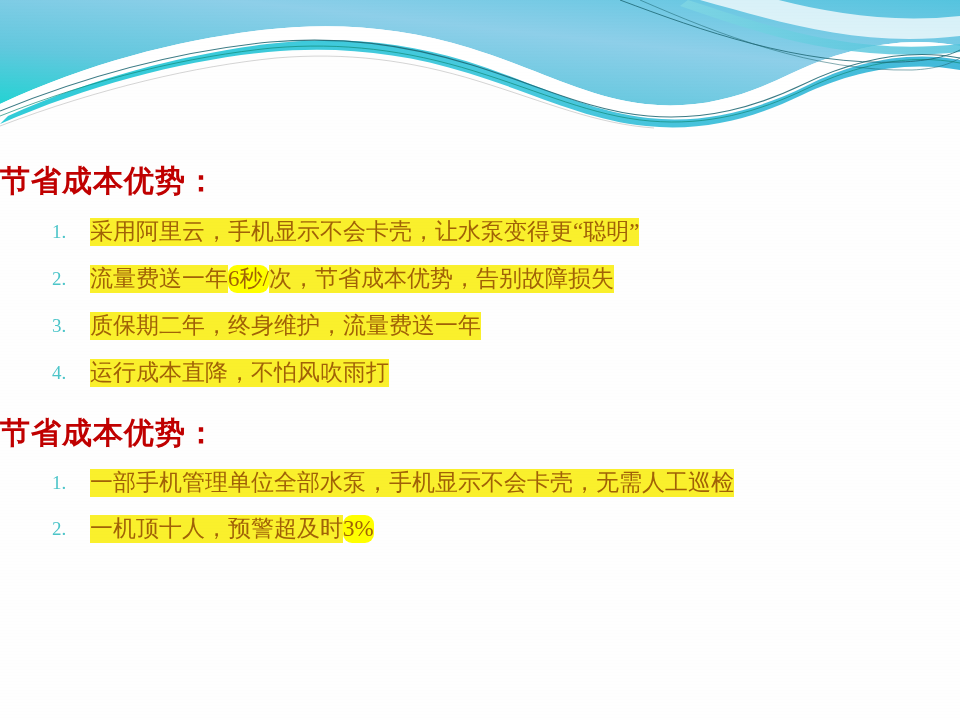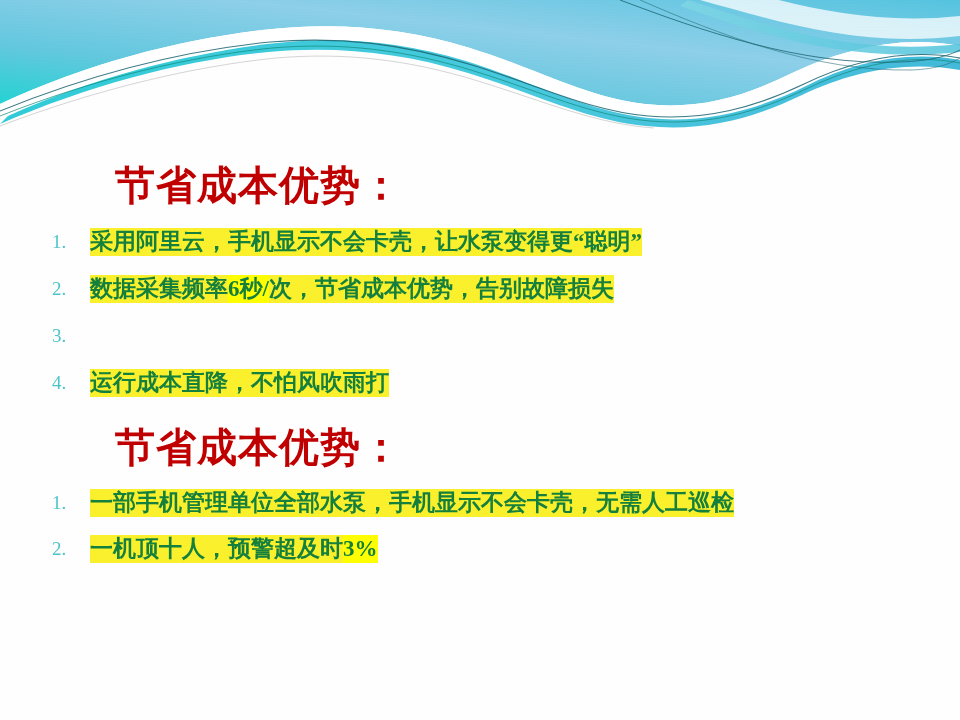--- a/index.html
+++ b/index.html
@@ -38,25 +38,24 @@
   
   #content {
     position: absolute;
     left: 0;
     top: 132px;
     width: 960px;
   }
 
   .heading {
     color: #C00000;
-    font-size: 40px;
+    font-size: 30px;
     font-weight: bold;
     letter-spacing: 1px;
     margin: 0;
-    padding-left: 115px;
     line-height: 1.0;
     white-space: nowrap;
   }
   #heading-1 { margin-top: 34px; }
   #heading-2 { margin-top: 22px; }
 
   ol.bullets {
     list-style: none;
     margin: 0;
     padding: 0;
@@ -80,33 +79,33 @@
     transform: translateY(-52%);
     color: #4CC5C9;
     font-size: 19px;
     font-family: "Liberation Serif", "DejaVu Serif", serif;
     font-weight: normal;
   }
 
   .li-text {
     display: inline-block;
     font-size: 23px;
-    color: #15803d;
+    color: #a16207;
     line-height: 1.28;
     white-space: nowrap;
-    font-weight: bold;
   }
   .hl {
     background-color: #FAF02C;
     box-decoration-break: clone;
     -webkit-box-decoration-break: clone;
     padding: 1px 0 2px 0;
   }
   .hl-bright {
     background-color: #FFFF00;
+    border-radius: 9px;
   }
 
   
   #texture {
     position: absolute;
     left: 0; top: 0;
     width: 960px; height: 720px;
     pointer-events: none;
     background: repeating-linear-gradient(
         to bottom,
@@ -194,24 +193,27 @@
 
     <ol class="bullets" id="list-1">
       <li>
         <span class="li-num">1.</span>
         <span class="li-text">
           <span class="hl">采用阿里云，手机显示不会卡壳，让水泵变得更“聪明”</span>
         </span>
       </li>
       <li>
         <span class="li-num">2.</span>
-        <span class="li-text"><span class="hl">数据采集频率</span><span class="hl hl-bright">6秒/</span><span class="hl">次，节省成本优势，告别故障损失</span></span>
+        <span class="li-text"><span class="hl">流量费送一年</span><span class="hl hl-bright">6秒/</span><span class="hl">次，节省成本优势，告别故障损失</span></span>
       </li>
       <li>
         <span class="li-num">3.</span>
+        <span class="li-text">
+          <span class="hl">质保期二年，终身维护，流量费送一年</span>
+        </span>
       </li>
       <li>
         <span class="li-num">4.</span>
         <span class="li-text">
           <span class="hl">运行成本直降，不怕风吹雨打</span>
         </span>
       </li>
     </ol>
 
     <h2 class="heading" id="heading-2">节省成本优势：</h2>

